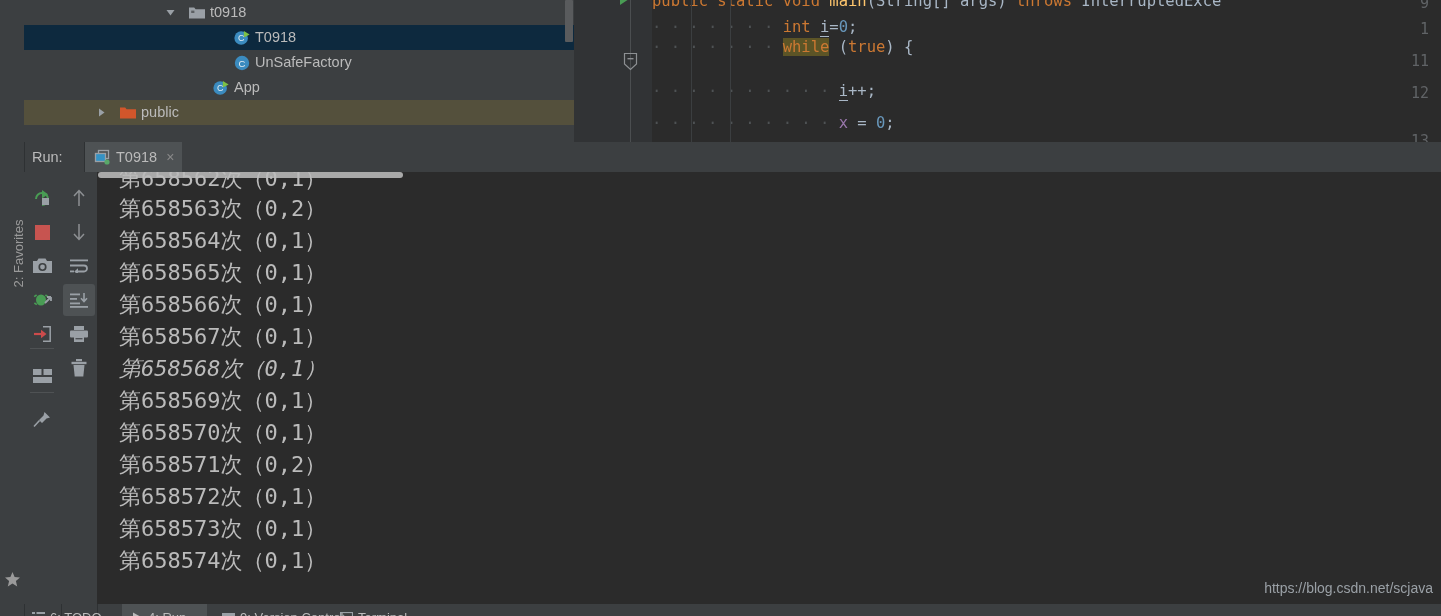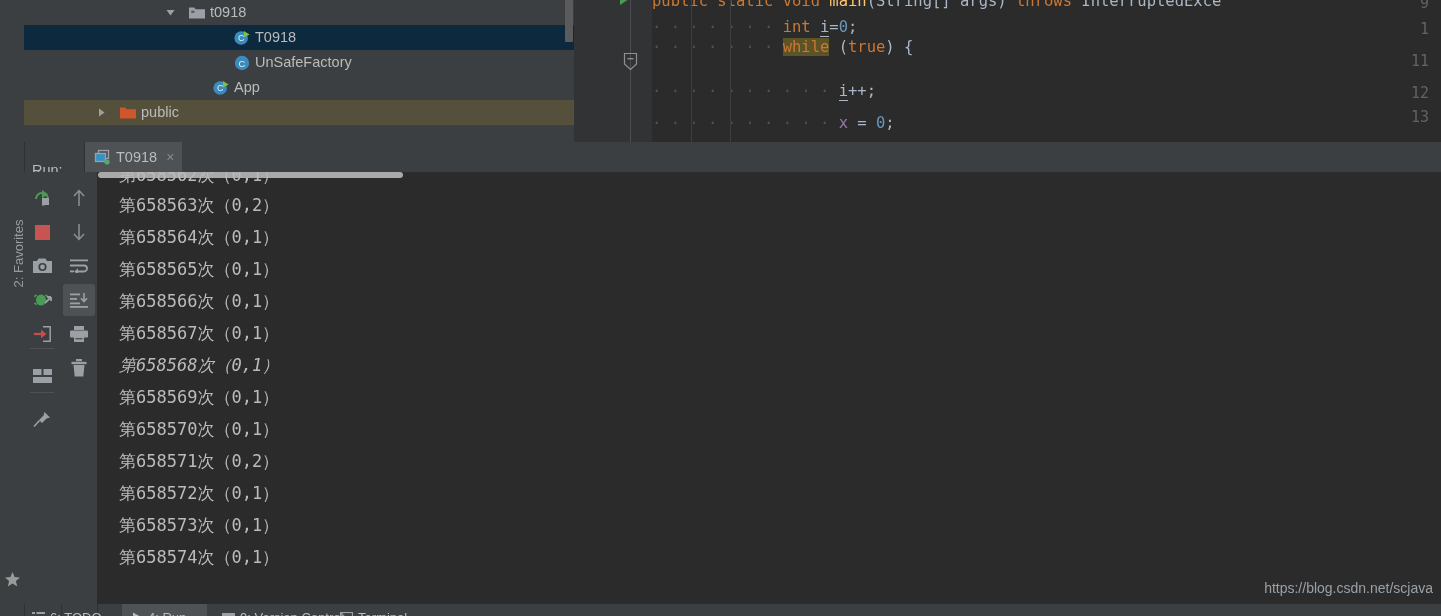--- a/index.html
+++ b/index.html
@@ -42,21 +42,21 @@
   .kw-hl{color:#cc7832;background:#5c5426;}
   .num{color:#6897bb;}
   .var-i{color:#a9b7c6;border-bottom:1px solid #a9b7c6;}
   .plain{color:#a9b7c6;}
   .field{color:#9876aa;}
   .mname{color:#ffc66d;}
   .type{color:#a9b7c6;}
 
   
   .run-header{position:absolute;left:0;top:142px;width:1441px;height:30px;background:#3c3f41;}
-  .run-label{position:absolute;left:32px;top:0;height:30px;line-height:30px;color:#bbbbbb;font-size:14.5px;margin-top:13px;}
+  .run-label{position:absolute;left:32px;top:0;height:30px;line-height:30px;color:#bbbbbb;font-size:14.5px;}
   .run-tab{position:absolute;left:85px;top:0;height:30px;background:#4e5254;display:flex;align-items:center;padding:0 8px 0 9px;}
   .run-tab-icon{width:16px;height:16px;position:relative;margin-right:6px;}
   .run-tab-label{color:#bbbbbb;font-size:14.5px;}
   .run-tab-close{margin-left:9px;color:#8a8a8a;font-size:14px;line-height:1;cursor:default;}
   .hdr-divider{position:absolute;left:24px;top:142px;width:1px;height:30px;background:#2e3133;}
   .hdr-divider2{position:absolute;left:84px;top:142px;width:1px;height:30px;background:#2e3133;}
 
   
   .tbar{position:absolute;top:172px;background:#3c3f41;}
   .tbar-a{left:24px;width:37px;height:432px;}
@@ -64,21 +64,21 @@
   .tbar-sep{position:absolute;left:61px;top:172px;width:1px;height:432px;background:#2e3133;}
   .tbar-sep0{position:absolute;left:24px;top:172px;width:1px;height:432px;background:#2e3133;}
   .tbtn{position:absolute;width:32px;height:32px;display:flex;align-items:center;justify-content:center;border-radius:3px;}
   .tbtn.active{background:#4e5254;}
   .hr{position:absolute;height:1px;background:#4f5254;}
 
   
   .console{position:absolute;left:97px;top:172px;width:1344px;height:432px;background:#2b2b2b;overflow:hidden;}
   .console-scroll-h{position:absolute;left:0;top:0;height:6px;background:#a9a9a9;border-radius:3px;}
   .cline{position:absolute;left:22px;white-space:pre;color:#bbbbbb;
-     font-family:"DejaVu Sans Mono","Liberation Mono",monospace;font-size:17px;}
+     font-family:"DejaVu Sans Mono","Liberation Mono",monospace;font-size:22px;}
   .watermark{position:absolute;right:8px;bottom:8px;color:#9aa0a6;font-size:14px;}
 
   
   .fav-strip{position:absolute;left:0;top:172px;width:24px;height:432px;background:#3c3f41;}
   .fav-text{position:absolute;left:-27px;top:74px;width:90px;transform:rotate(-90deg);transform-origin:center;
      color:#9a9a9a;font-size:13px;white-space:nowrap;text-align:center;}
   .fav-star{position:absolute;left:4px;top:399px;width:17px;height:17px;}
 
   
   .statusbar{position:absolute;left:0;top:604px;width:1441px;height:12px;background:#3c3f41;overflow:hidden;}
@@ -165,21 +165,21 @@
       <div class="gutter-line"></div>
       <div id="editor-content">
           <div class="lnum" style="top: -6px;">9</div>
           <div class="code-line" style="top: -8px;"><span class="kw">public </span><span class="kw">static </span><span class="kw">void </span><span class="mname">main</span><span class="plain">(</span><span class="type">String</span><span class="plain">[] args) </span><span class="kw">throws </span><span class="plain">InterruptedExce</span></div>
           <div class="lnum" style="top: 20px;">1</div>
           <div class="code-line" style="top: 18px;"><span style="color:#4e5254">· · · · · · · </span><span class="kw">int </span><span class="var-i">i</span><span class="plain">=</span><span class="num">0</span><span class="plain">;</span></div>
           <div class="lnum" style="top: 52px;">11</div>
           <div class="code-line" style="top: 38px;"><span style="color:#4e5254">· · · · · · · </span><span class="kw-hl">while</span><span class="plain"> (</span><span class="kw">true</span><span class="plain">) {</span></div>
           <div class="lnum" style="top: 84px;">12</div>
           <div class="code-line" style="top: 82px;"><span style="color:#4e5254">· · · · · · · · · · </span><span class="var-i">i</span><span class="plain">++;</span></div>
-          <div class="lnum" style="top: 108px;">13</div>
+          <div class="lnum" style="top: 132px;">13</div>
           <div class="code-line" style="top: 114px;"><span style="color:#4e5254">· · · · · · · · · · </span><span class="field">x</span><span class="plain"> = </span><span class="num">0</span><span class="plain">;</span></div>
         </div>
 
       <div class="ind" style="left:117px;"></div>
       <div class="ind" style="left:156px;"></div>
 
       <div class="run-marker">
         <svg width="12" height="14" viewBox="0 0 12 14">
             <polygon points="2,1 11,7 2,13" fill="#499c54"></polygon>
           </svg>

